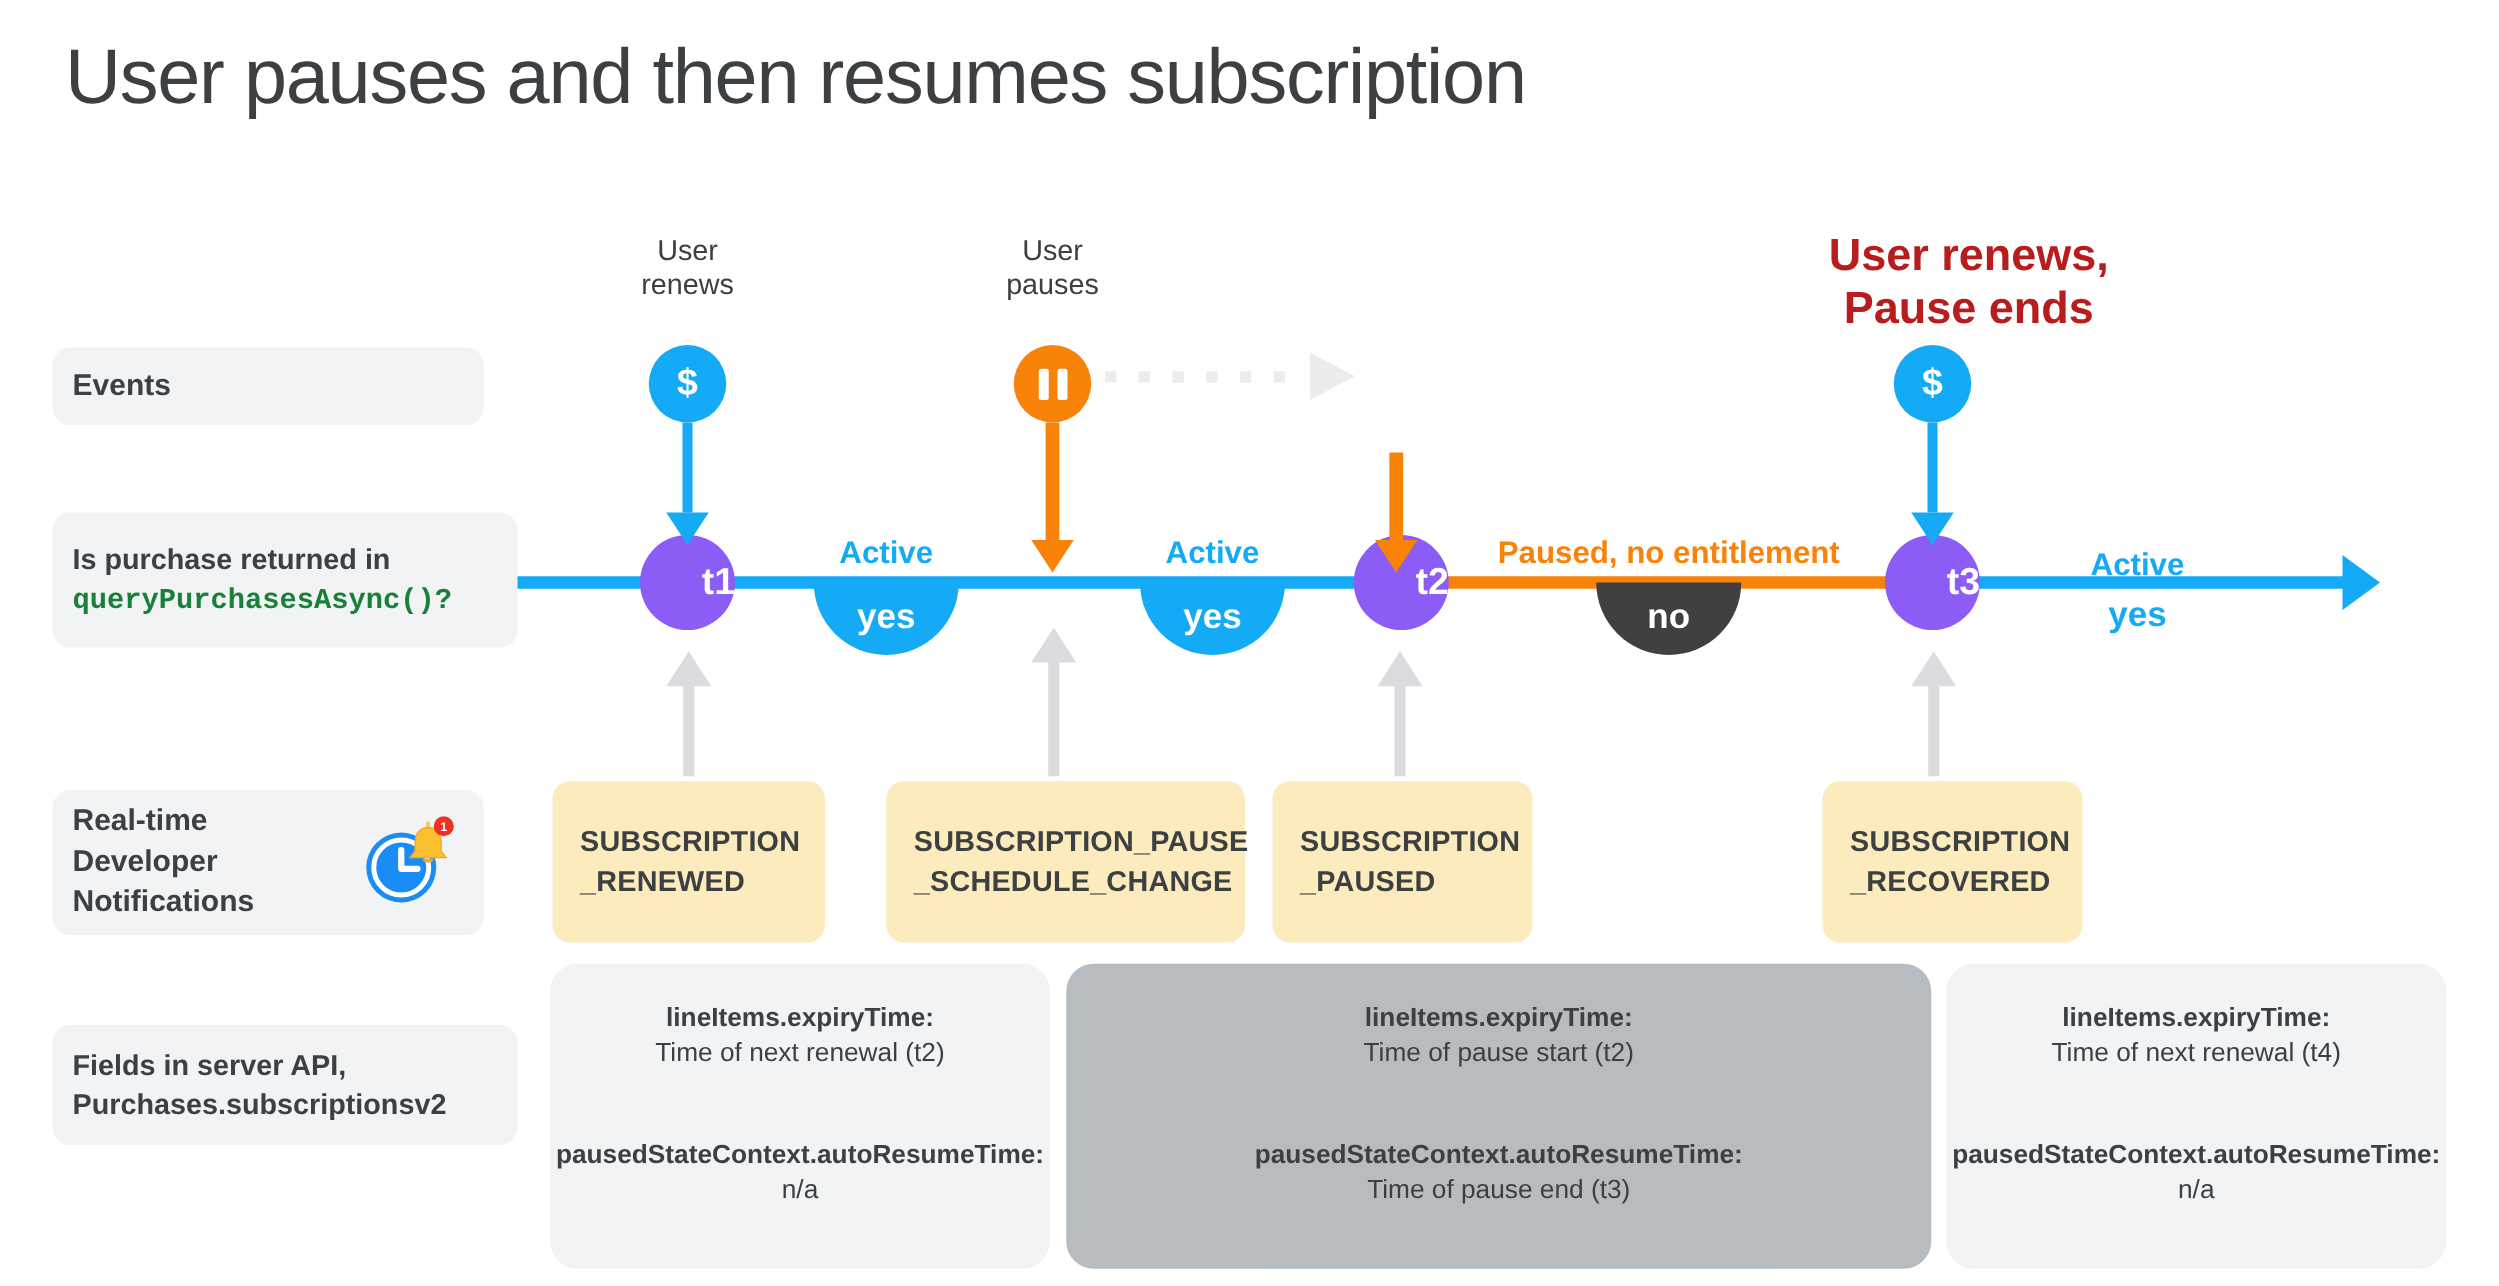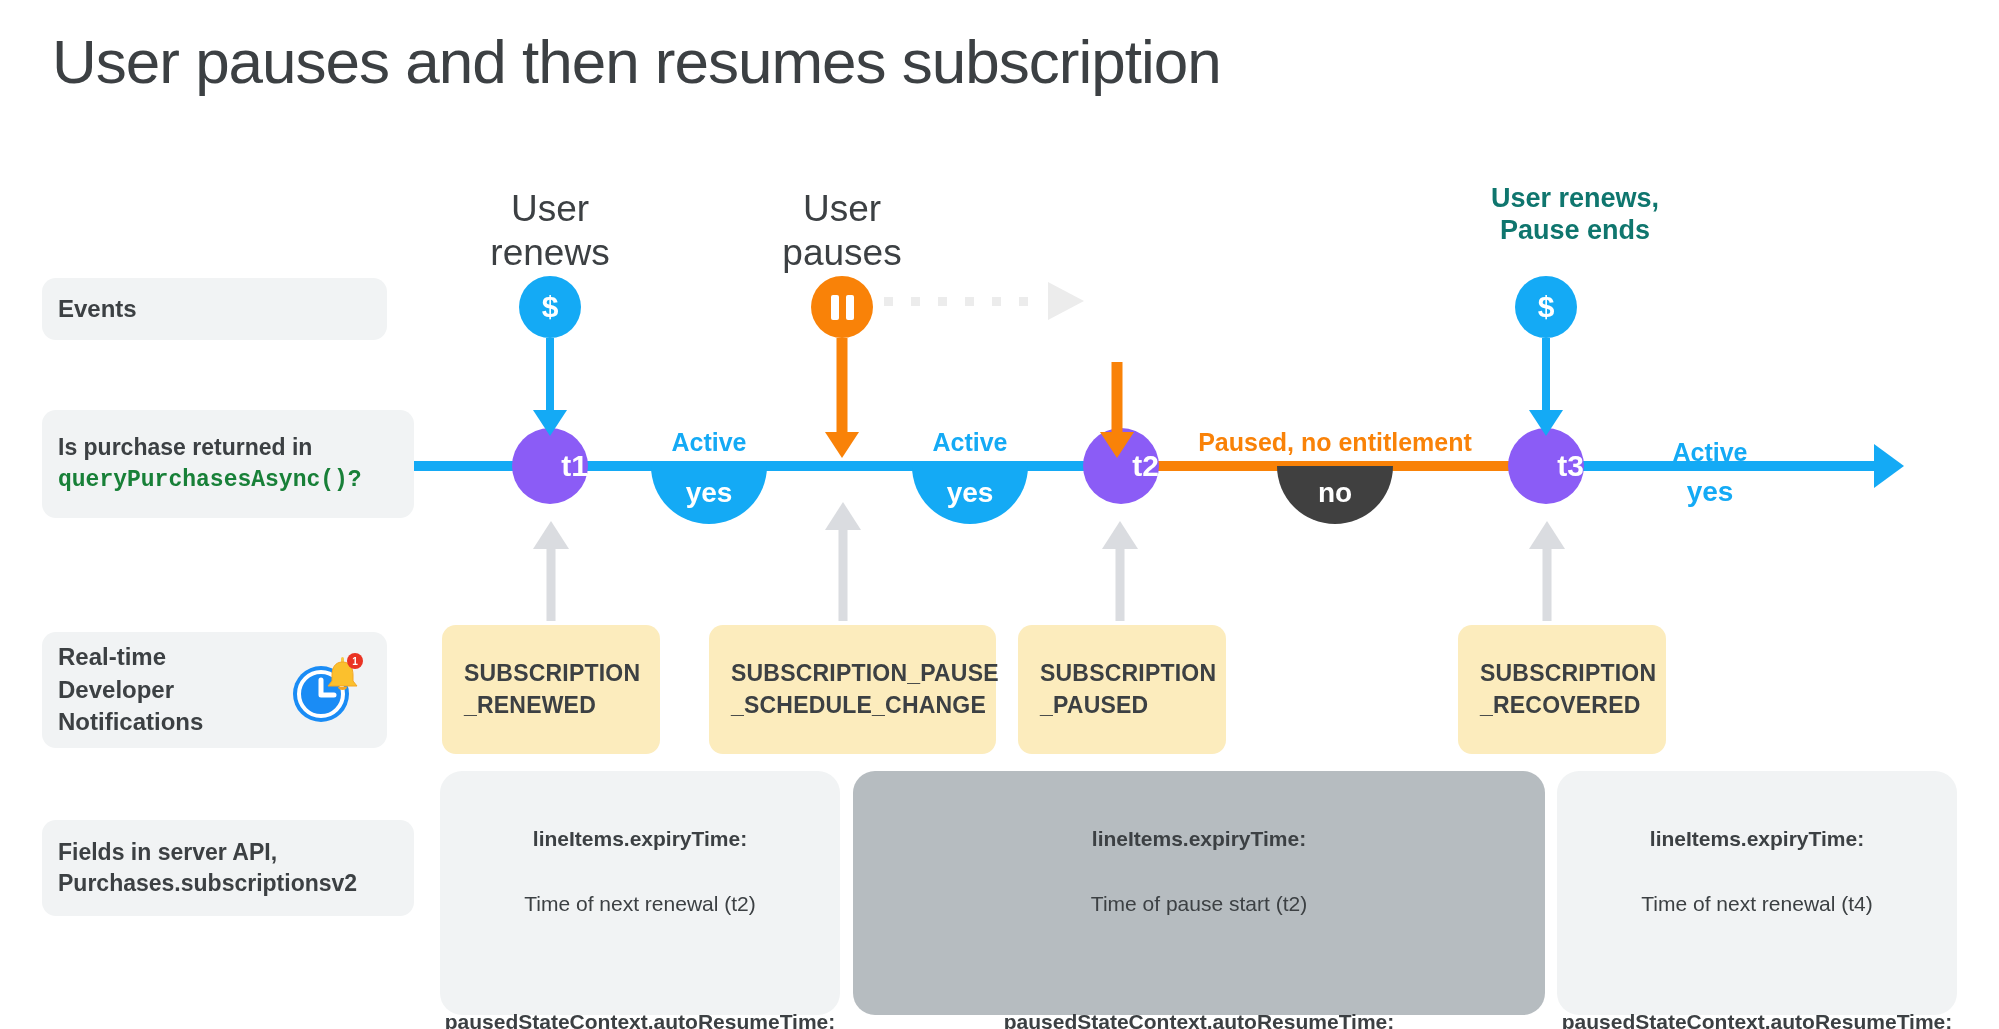--- a/index.html
+++ b/index.html
@@ -87,22 +87,22 @@
     border-top: 22px solid transparent;
     border-bottom: 22px solid transparent;
     border-left: 30px solid #14aaf5;
   }
 
   
   .evt-caption {
     position: absolute; text-align: center; white-space: nowrap;
     line-height: 1.18;
   }
-  .evt-caption.grey { color: #3c4043; font-size: 37px; font-weight: 400; }
-  .evt-caption.blue { color: #0f766e; font-size: 27px; font-weight: bold; }
+  .evt-caption.grey { color: #3c4043; font-size: 23px; font-weight: 400; }
+  .evt-caption.blue { color: #b91c1c; font-size: 36px; font-weight: bold; }
   .evt-caption.orange { color: #f98208; font-size: 28px; font-weight: bold; }
 
   .evt-badge {
     position: absolute; width: 62px; height: 62px; border-radius: 50%;
     display: flex; align-items: center; justify-content: center;
     color: #ffffff; font-size: 30px; font-weight: bold;
   }
   .evt-badge.blue { background: #14aaf5; }
   .evt-badge.orange { background: #f98208; }
   .pause-glyph { display: inline-flex; gap: 7px; }
@@ -161,22 +161,21 @@
   }
 
   
   .fieldcard {
     position: absolute;
     border-radius: 22px;
     display: flex; flex-direction: column; justify-content: flex-start;
     align-items: center;
     text-align: center;
     color: #3c4043;
-    padding: 54px 18px 24px;
-    gap: 37px;
+    padding: 30px 18px 24px;
   }
   .fieldcard.light { background: #f1f3f4; }
   .fieldcard.dark  { background: #b6bcc0; }
   .fieldcard .fname { font-size: 21px; font-weight: bold; line-height: 1.3; }
   .fieldcard .fval  { font-size: 21px; font-weight: 400; line-height: 1.4; }
   .fieldcard .pair2 { margin-top: 52px; }
 </style>
 </head>
 <body>
 

